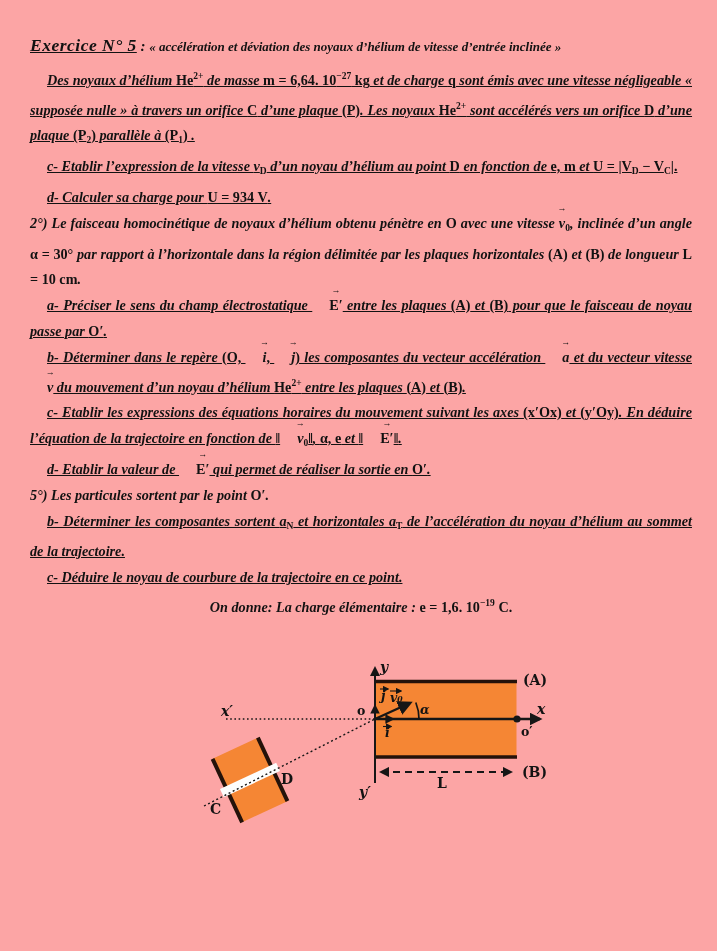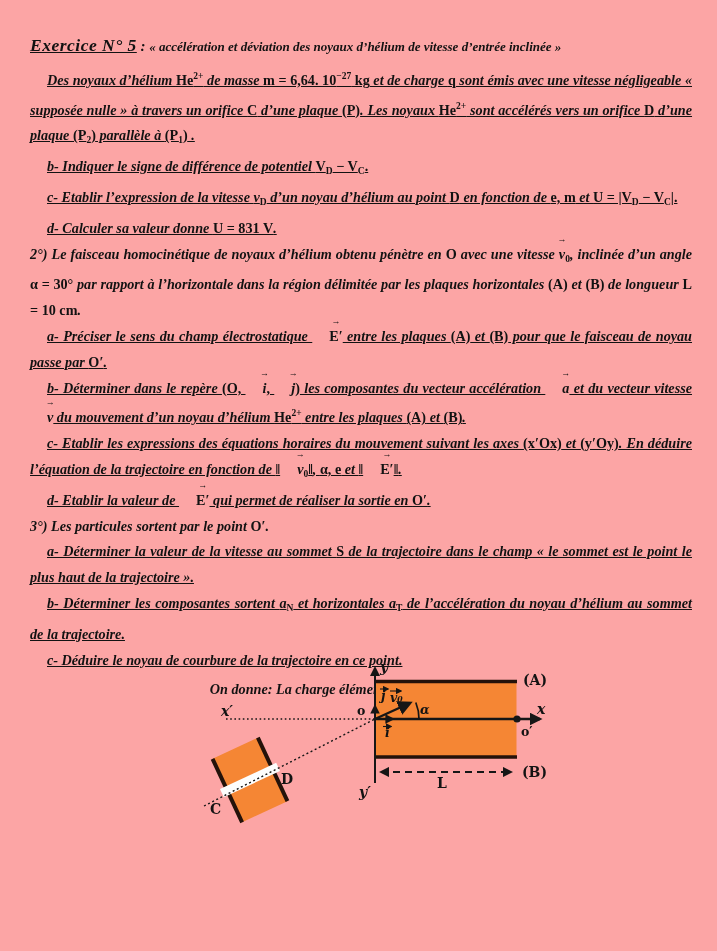--- a/index.html
+++ b/index.html
@@ -48,30 +48,28 @@
   .dlabel.sm { font-size:12.5px; }
 </style>
 </head>
 <body>
 
 <div class="page">
 
   <div class="doc">
       <p class="para title-line"><span class="r-T">Exercice N° 5</span><span class="r-t"> :  </span><span class="r-q">« accélération et déviation des noyaux d’hélium de vitesse d’entrée inclinée »</span></p>
       <p class="para ind"><span class="r-t">Des noyaux d’hélium  </span><span class="r-m">He</span><span class="r-sup">2+</span><span class="r-t">  de masse </span><span class="r-m">m = 6,64. 10</span><span class="r-sup">−27</span><span class="r-m"> kg</span><span class="r-t"> et de charge </span><span class="r-m">q</span><span class="r-t"> sont émis avec une vitesse négligeable « supposée nulle » à travers un orifice </span><span class="r-m">C</span><span class="r-t"> d’une plaque </span><span class="r-m">(P)</span><span class="r-t">. Les noyaux </span><span class="r-m">He</span><span class="r-sup">2+</span><span class="r-t"> sont accélérés vers un orifice </span><span class="r-m">D</span><span class="r-t"> d’une plaque </span><span class="r-m">(P</span><span class="r-sub">2</span><span class="r-m">)</span><span class="r-t"> parallèle à </span><span class="r-m">(P</span><span class="r-sub">1</span><span class="r-m">)</span><span class="r-t"> .</span></p>
-      <p class="para ind"><span class="r-t">b- Indiquer le signe de différence de potentiel </span><span class="r-m">V</span><span class="r-sub">D</span><span class="r-m"> − V</span><span class="r-sub">C</span><span class="r-m">.</span></p>
       <p class="para ind"><span class="r-t">c- Etablir l’expression de la vitesse  </span><span class="r-mi">v</span><span class="r-sub">D</span><span class="r-t">  d’un noyau d’hélium au point </span><span class="r-m">D</span><span class="r-t">  en fonction de </span><span class="r-m">e, m</span><span class="r-t"> et </span><span class="r-m">U = |V</span><span class="r-sub">D</span><span class="r-m"> − V</span><span class="r-sub">C</span><span class="r-m">|.</span></p>
-      <p class="para ind"><span class="r-t">d- Calculer sa valeur donne </span><span class="r-m">U =  831 V</span><span class="r-t">.</span></p>
+      <p class="para ind"><span class="r-t">d- Calculer sa charge pour </span><span class="r-m">U =  934 V</span><span class="r-t">.</span></p>
       <p class="para "><span class="r-t">2°) Le faisceau homocinétique de noyaux d’hélium obtenu pénètre en </span><span class="r-m">O</span><span class="r-t"> avec une vitesse </span><span class="r-vi">v</span><span class="r-sub">0</span><span class="r-t">, inclinée d’un angle </span><span class="r-m">α  = 30°</span><span class="r-t"> par rapport à l’horizontale dans la région délimitée par les plaques horizontales </span><span class="r-m">(A)</span><span class="r-t"> et </span><span class="r-m">(B)</span><span class="r-t"> de longueur </span><span class="r-m">L = 10 cm</span><span class="r-t">.</span></p>
       <p class="para ind"><span class="r-t">a- Préciser  le sens du champ électrostatique </span><span class="r-v">E′</span><span class="r-t"> entre les plaques </span><span class="r-m">(A)</span><span class="r-t"> et </span><span class="r-m">(B)</span><span class="r-t"> pour que le faisceau de noyau passe par </span><span class="r-m">O′</span><span class="r-t">.</span></p>
       <p class="para ind"><span class="r-t">b- Déterminer dans le repère </span><span class="r-m">(O, </span><span class="r-vi">i</span><span class="r-m">, </span><span class="r-vi">j</span><span class="r-m">)</span><span class="r-t"> les composantes du vecteur accélération  </span><span class="r-vi">a</span><span class="r-t">  et du vecteur vitesse </span><span class="r-vi">v</span><span class="r-t">  du mouvement d’un noyau d’hélium  </span><span class="r-m">He</span><span class="r-sup">2+</span><span class="r-t">  entre les plaques </span><span class="r-m">(A)</span><span class="r-t"> et </span><span class="r-m">(B)</span><span class="r-t">.</span></p>
       <p class="para ind"><span class="r-t">c- Etablir les expressions des équations horaires du mouvement suivant les axes </span><span class="r-m">(x′Ox)</span><span class="r-t"> et </span><span class="r-m">(y′Oy)</span><span class="r-t">. En déduire l’équation de la trajectoire en fonction de  </span><span class="r-m">‖</span><span class="r-vi">v</span><span class="r-sub">0</span><span class="r-m">‖</span><span class="r-t">, </span><span class="r-m">α, e</span><span class="r-t"> et </span><span class="r-m">‖</span><span class="r-v">E′</span><span class="r-m">‖</span><span class="r-t">.</span></p>
       <p class="para ind"><span class="r-t">d- Etablir la valeur de  </span><span class="r-v">E′</span><span class="r-t">  qui permet de réaliser la sortie en </span><span class="r-m">O′</span><span class="r-t">.</span></p>
-      <p class="para "><span class="r-t">3°) Les particules sortent par le point </span><span class="r-m">O′</span><span class="r-t">.</span></p>
-      <p class="para ind"><span class="r-t">a- Déterminer la valeur de la vitesse au sommet </span><span class="r-m">S</span><span class="r-t"> de la trajectoire dans le champ « le sommet est le point le plus haut de la trajectoire ».</span></p>
+      <p class="para "><span class="r-t">5°) Les particules sortent par le point </span><span class="r-m">O′</span><span class="r-t">.</span></p>
       <p class="para ind"><span class="r-t">b- Déterminer les composantes sortent  </span><span class="r-mi">a</span><span class="r-sub">N</span><span class="r-t">  et horizontales  </span><span class="r-mi">a</span><span class="r-sub">T</span><span class="r-t">  de l’accélération du noyau d’hélium au sommet de la trajectoire.</span></p>
       <p class="para ind"><span class="r-t">c- Déduire le noyau de courbure de la trajectoire en ce point.</span></p>
       <p class="para center"><span class="r-t">On donne: La charge élémentaire : </span><span class="r-m">e = 1,6. 10</span><span class="r-sup">−19</span><span class="r-m"> C.</span></p>
     </div>
 
   <svg class="diagram" width="717" height="306" viewBox="0 0 717 306" xmlns="http://www.w3.org/2000/svg">
     <defs>
       <marker id="ah" viewBox="0 0 10 10" refX="8" refY="5" markerWidth="5" markerHeight="5" orient="auto-start-reverse">
         <path d="M0,0 L10,5 L0,10 z" fill="#161616"></path>
       </marker>

